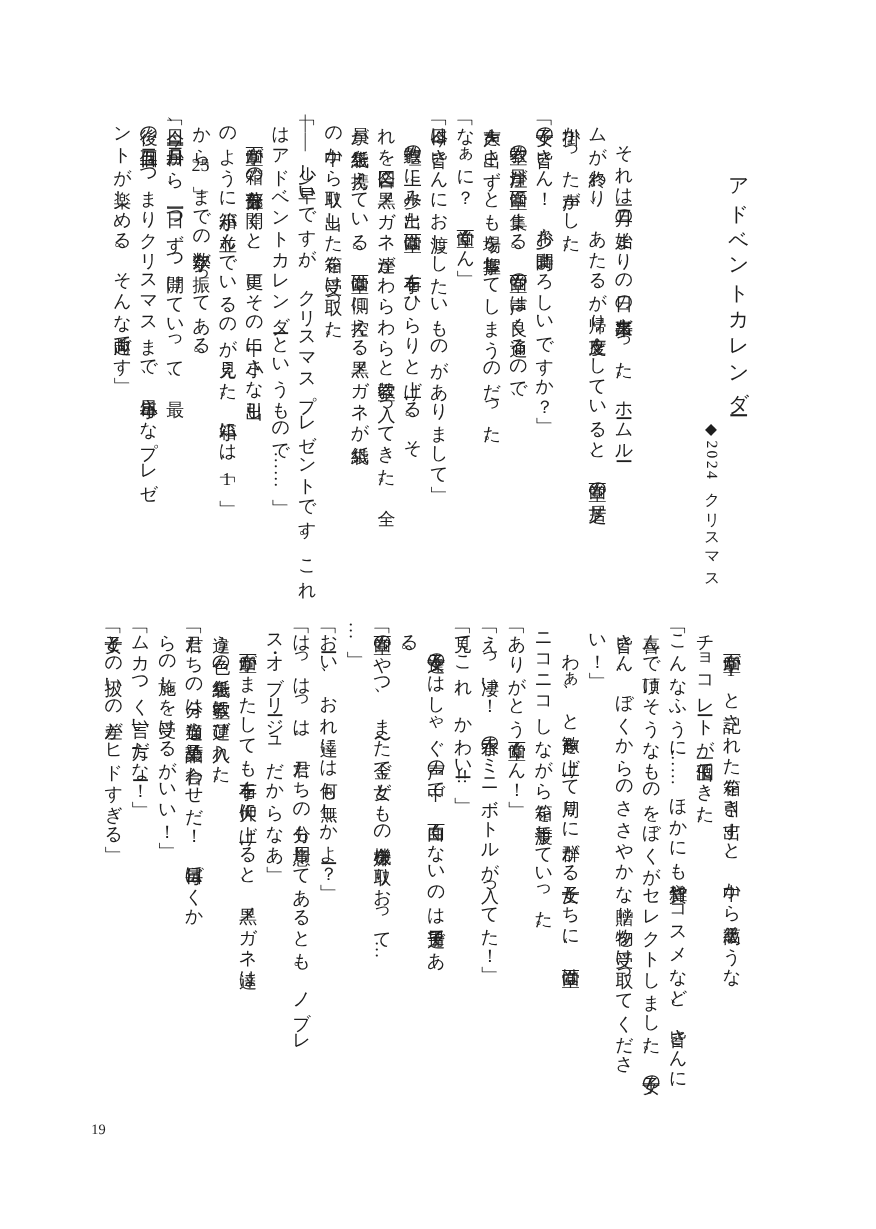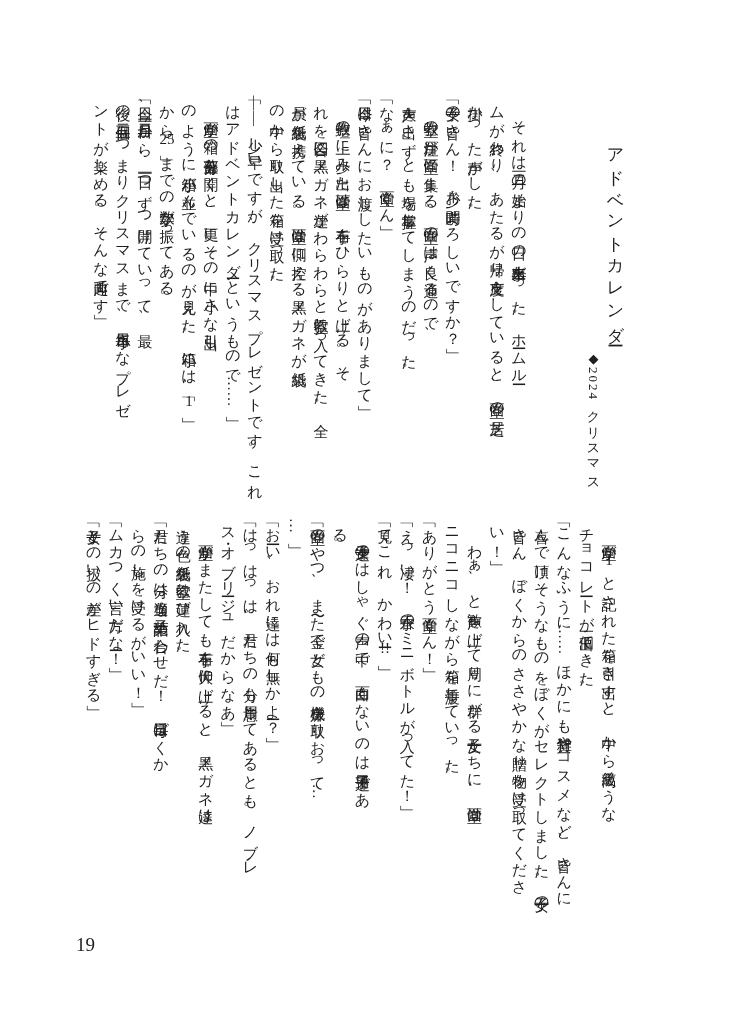--- a/index.html
+++ b/index.html
@@ -71,21 +71,21 @@
     letter-spacing: 2px;
     white-space: nowrap;
   }
   .subtitle .diamond {
     letter-spacing: 1px;
   }
   .page-number {
     position: absolute;
     left: 76px;
     top: 934px;
-    font-size: 19px;
+    font-size: 12px;
     color: #1e1e1e;
   }
 </style>
 </head>
 <body>
 
 <div class="page">
 
   <h1 class="title vtext">アドベントカレンダー</h1>
 

